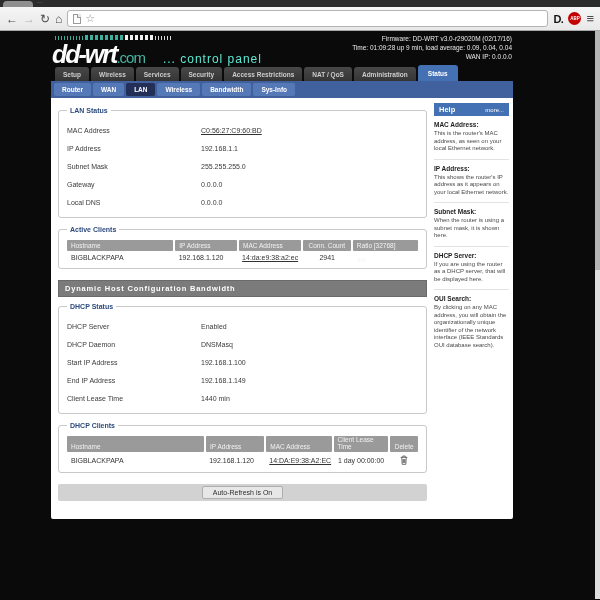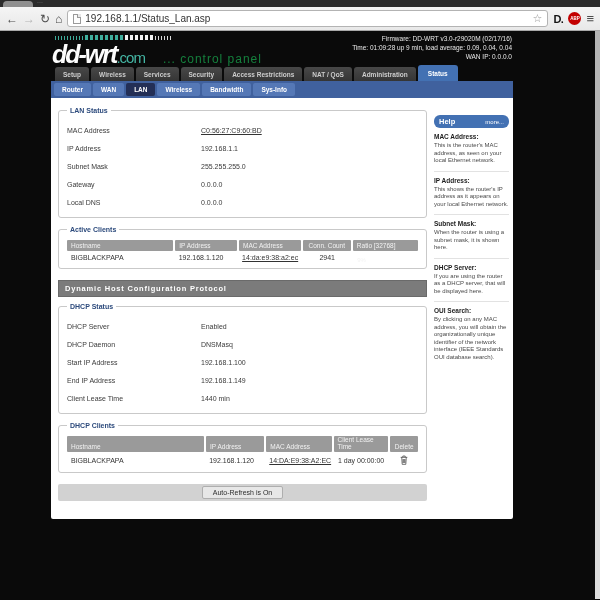--- a/index.html
+++ b/index.html
@@ -37,21 +37,21 @@
   .site-header { position:relative; height:50px; }
   .ticks { position:absolute; left:55px; top:4px; display:flex; align-items:center; gap:2px; }
   .ticks span { display:inline-block; }
   .tk-t1 { width:1px; height:4px; background:#3fae9c; }
   .tk-t2 { width:3px; height:5px; background:#3fae9c; }
   .tk-w2 { width:3px; height:5px; background:#f2f2f2; }
   .tk-w1 { width:1px; height:4px; background:#d8d8d8; }
   .logo-line { position:absolute; left:52px; top:9px; white-space:nowrap; }
   .logo-main { font-size:25px; font-weight:bold; color:#fdfdfd; letter-spacing:-2px;font-style:italic; }
   .logo-suffix { font-size:15px; color:#44b6a4; letter-spacing:-1px; }
-  .logo-tagline { font-size:12px; color:#15803d; margin-left:18px; letter-spacing:1px; }
+  .logo-tagline { font-size:12px; color:#5eead4; margin-left:18px; letter-spacing:1px; }
   .header-info { position:absolute; right:88px; top:3px; text-align:right; color:#e9e9e9;
                  font-size:6.5px; line-height:9px; }
 
   .main-tabs { position:absolute; left:55px; bottom:0; display:flex; gap:2px; align-items:flex-end; }
   .tab { background:linear-gradient(#484848,#353535); color:#cdcdcd; font-size:6.5px; font-weight:bold;
          padding:4px 8px 3px; border-radius:3px 3px 0 0; white-space:nowrap; }
   .tab.active { background:#4371b3; color:#fff; padding:5px 10px 4px; }
 
   .subnav { margin-left:51px; width:462px; height:17px; background:#40619e; display:flex;
             align-items:center; gap:2px; padding-left:3px; }
@@ -93,22 +93,22 @@
   .ratio-text { position:absolute; width:100%; text-align:center; font-size:6px; color:#f3f3f3;
                 line-height:9px; }
   .trash { display:inline-block; vertical-align:middle; }
 
   .footer-bar { background:#d2d2d2; border-radius:2px; height:17px; margin-top:4px;
                 display:flex; align-items:center; justify-content:center; }
   .refresh-btn { background:#e7e7e7; border:1px solid #aeaeae; border-radius:2px;
                  font-size:7px; color:#2d2d2d; padding:2px 10px;
                  font-family:"Liberation Sans", sans-serif; }
 
-  .help-header { background:#4371b3; border-radius:6px; height:13px; display:flex;
-                 align-items:center; justify-content:space-between; padding:0 5px; margin-top:14px; }
+  .help-header { background:#4371b3; border-radius:0; height:13px; display:flex;
+                 align-items:center; justify-content:space-between; padding:0 5px; margin-top:2px; }
   .help-title { color:#fff; font-size:7.5px; font-weight:bold; }
   .help-more { color:#fff; font-size:6px; }
   .help-sec { border-bottom:1px solid #e2e2e2; padding:5px 0 6px; }
   .help-sec:last-child { border-bottom:none; }
   .help-h { font-size:6.5px; font-weight:bold; color:#1d1d1d; margin-bottom:2px; }
   .help-p { font-size:6px; color:#4a4a4a; line-height:7.5px; }
 </style>
 </head>
 <body>
 
@@ -117,21 +117,20 @@
   <div class="tab-dots">...</div>
 </div>
 
 <div class="toolbar">
   <span class="nav-btn">←</span>
   <span class="nav-btn disabled">→</span>
   <span class="nav-btn">↻</span>
   <span class="nav-btn">⌂</span>
   <div class="urlbar">
     <span class="page-ico"></span>
-    <span class="url-text">192.168.1.1/Status_Lan.asp</span>
     <span class="star">☆</span>
   </div>
   <span class="ext-d">D.</span>
   <span class="ext-abp">ABP</span>
   <span class="menu-ico">≡</span>
 </div>
 
 <div class="page">
   <div class="scrollbar">
       <div class="thumb"></div>
@@ -245,21 +244,21 @@
             <span class="td c-ratio" style="padding-top:0;">
               <span class="ratio-bar">
                 <span class="ratio-fill" style="width: 9%;"></span>
                 <span class="ratio-text">9%</span>
               </span>
             </span>
           </div>
         </div>
       </div>
 
-      <div class="section-bar">Dynamic Host Configuration Protocol</div>
+      <div class="section-bar">Dynamic Host Configuration Bandwidth</div>
 
       <div class="group">
         <span class="legend">DHCP Status</span>
         <div class="kv-row">
           <span class="kv-k">DHCP Server</span>
           <span class="kv-v">Enabled</span>
         </div>
         <div class="kv-row">
           <span class="kv-k">DHCP Daemon</span>
           <span class="kv-v">DNSMasq</span>

